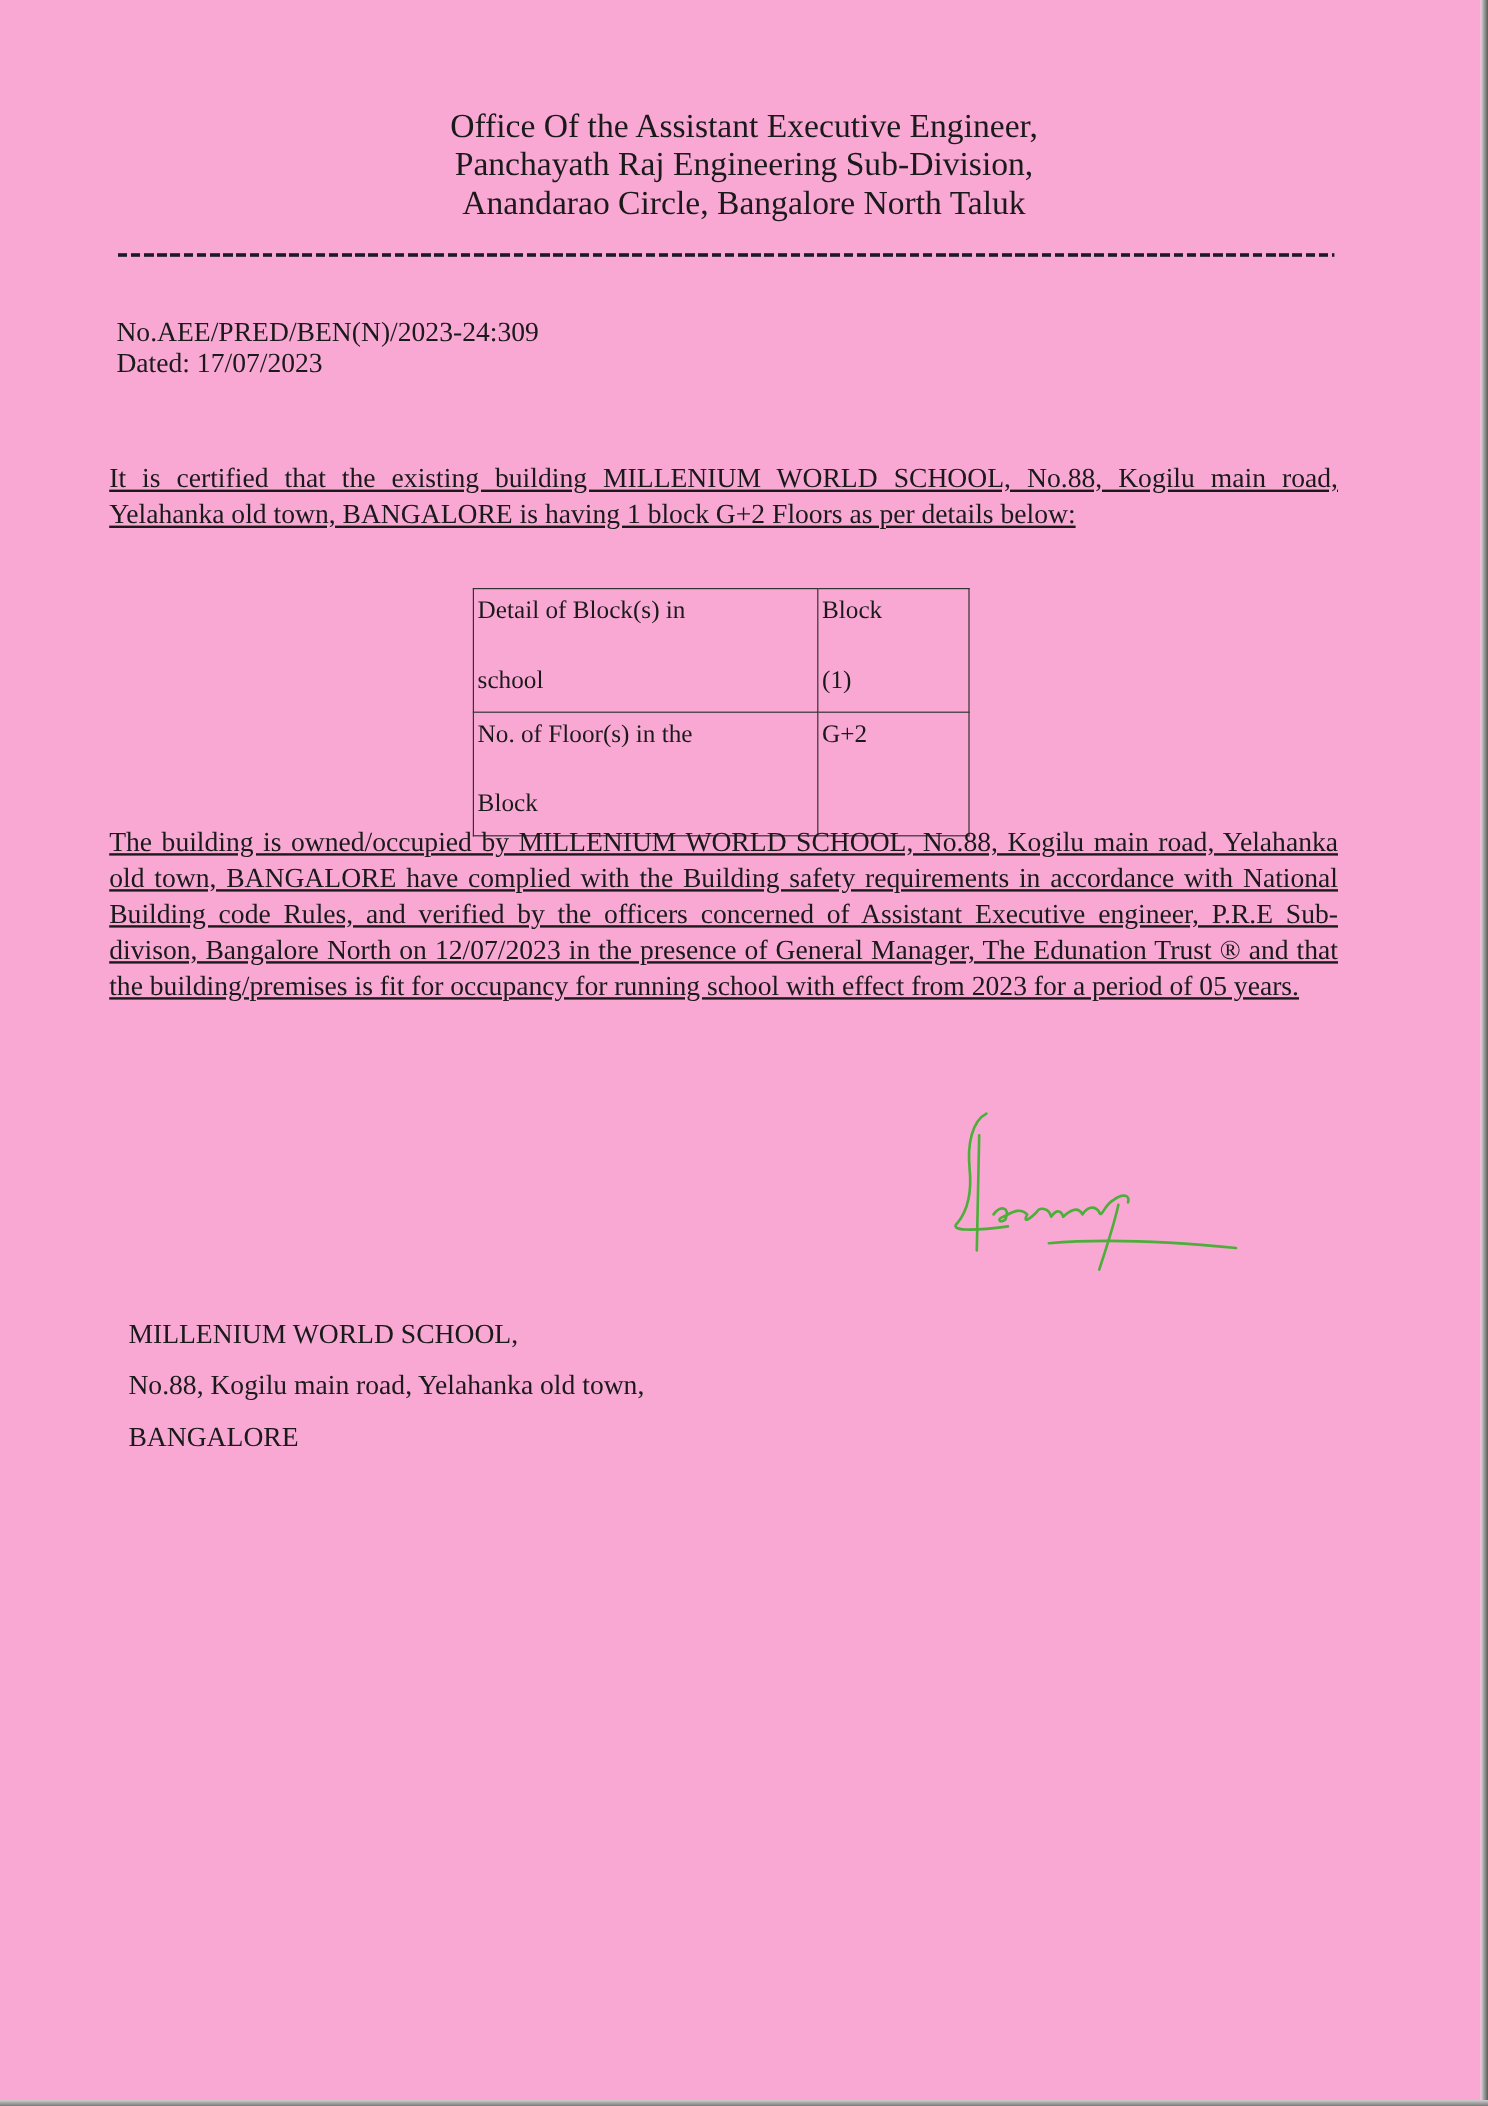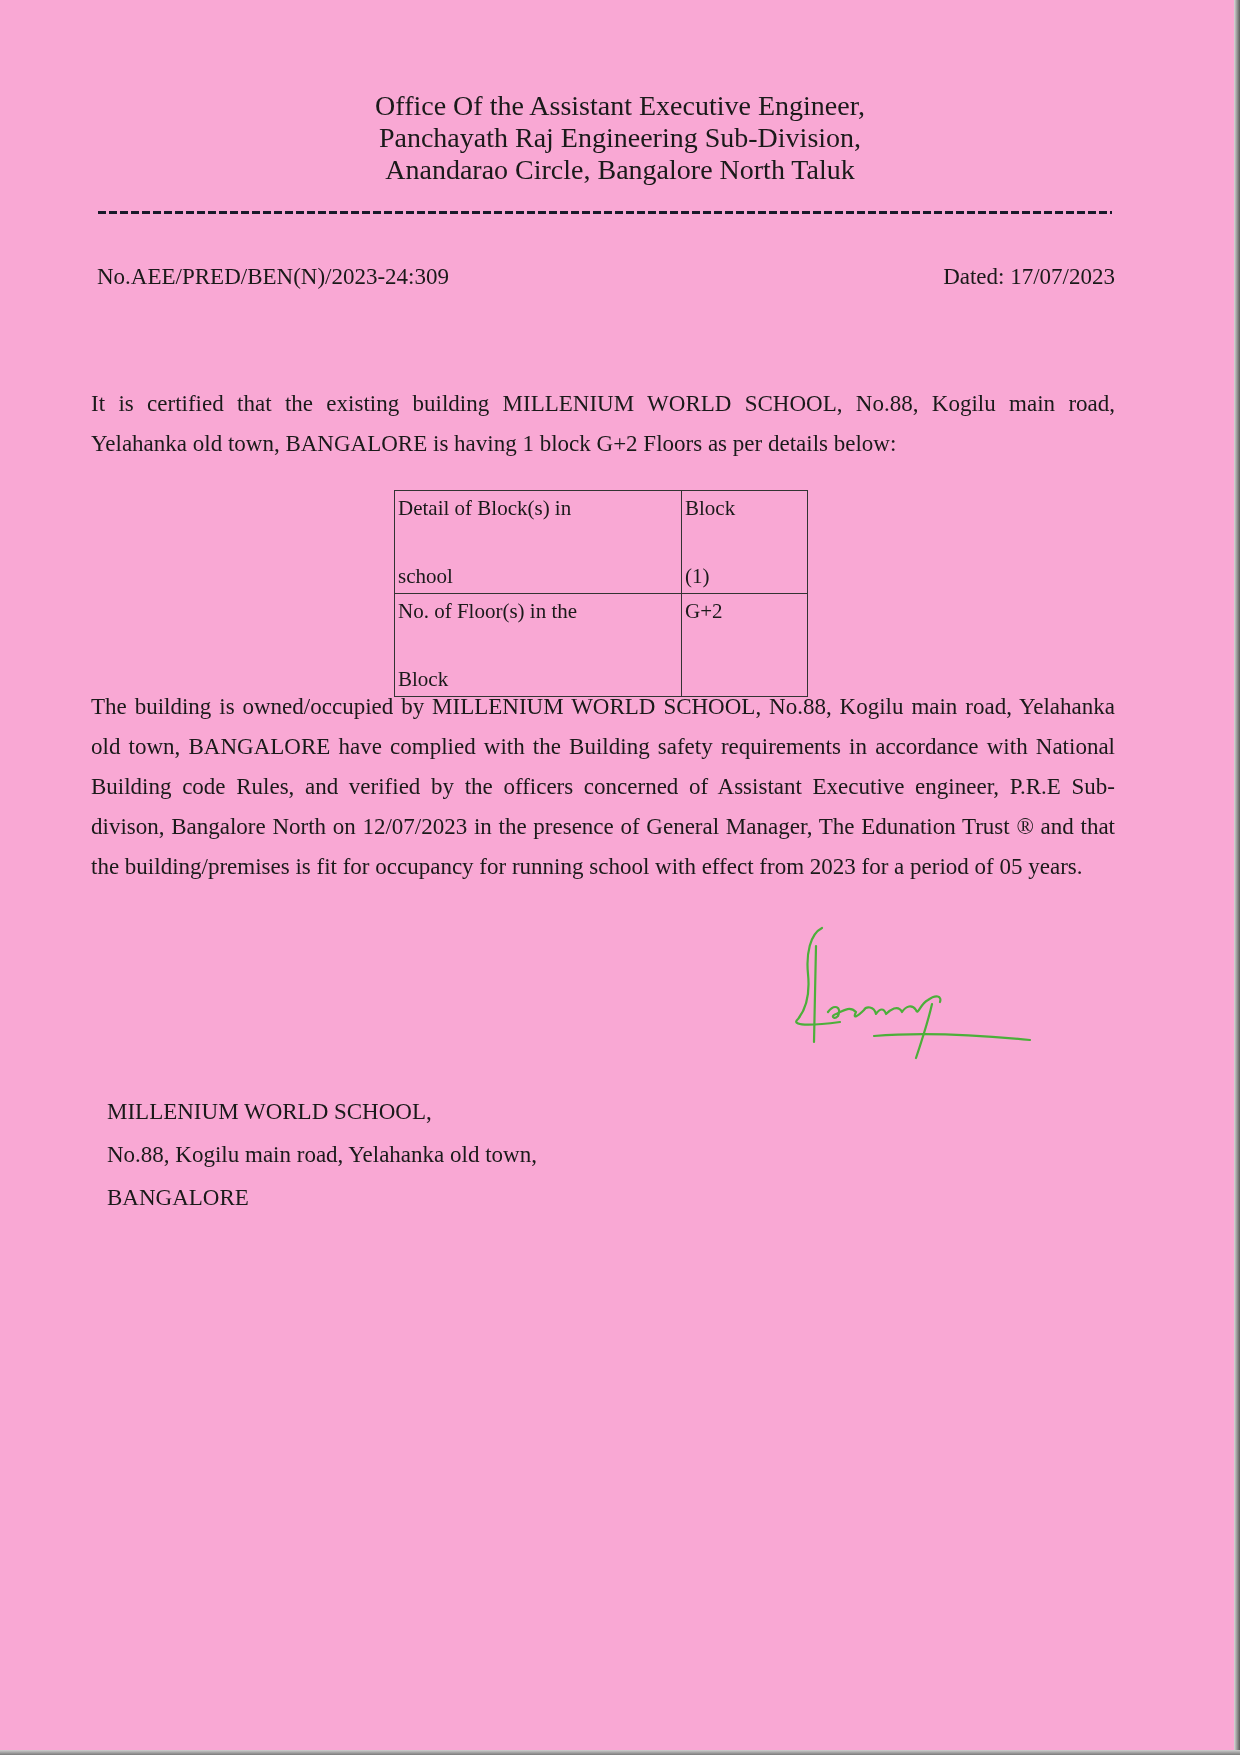--- a/index.html
+++ b/index.html
@@ -55,60 +55,62 @@
       background-image: repeating-linear-gradient(to right, #1a1a2a 0, #1a1a2a 8px, transparent 8px, transparent 11px);
     }
     .refline {
       position: absolute;
       top: 264px;
       left: 97px;
       width: 1018px;
       font-size: 23px;
       display: flex;
       justify-content: space-between;
+      flex-direction: column;
     }
     .cert-title {
       position: absolute;
       top: 325px;
       left: 0;
       width: 1240px;
       text-align: center;
       font-size: 23px;
     }
     .cert-title span {
       text-decoration: underline;
       text-underline-offset: 3px;
     }
     .para {
       position: absolute;
       left: 91px;
       width: 1024px;
       font-size: 23px;
-      line-height: 40px;
+      line-height: 30px;
       text-align: justify;
+      text-decoration: underline;
     }
     .para1 { top: 384px; }
     .para2 { top: 687px; }
     table.details {
       position: absolute;
       top: 490px;
       left: 394px;
       border-collapse: collapse;
       font-size: 21px;
     }
     table.details td {
       border: 1.5px solid #333;
       vertical-align: top;
       padding: 2px 3px;
       line-height: 58px;
     }
     table.details td.c1 { width: 280px; height: 98px; }
     table.details td.c2 { width: 119px; }
     .cell-line { display: block; line-height: 30px; }
-    .cell-line + .cell-line { margin-top: 38px; }
+    .cell-line + .cell-line { margin-top: 28px; }
     .sign-block {
       position: absolute;
       top: 998px;
       left: 725px;
       width: 320px;
       font-size: 22px;
       line-height: 35px;
       text-align: center;
     }
     .signature {

